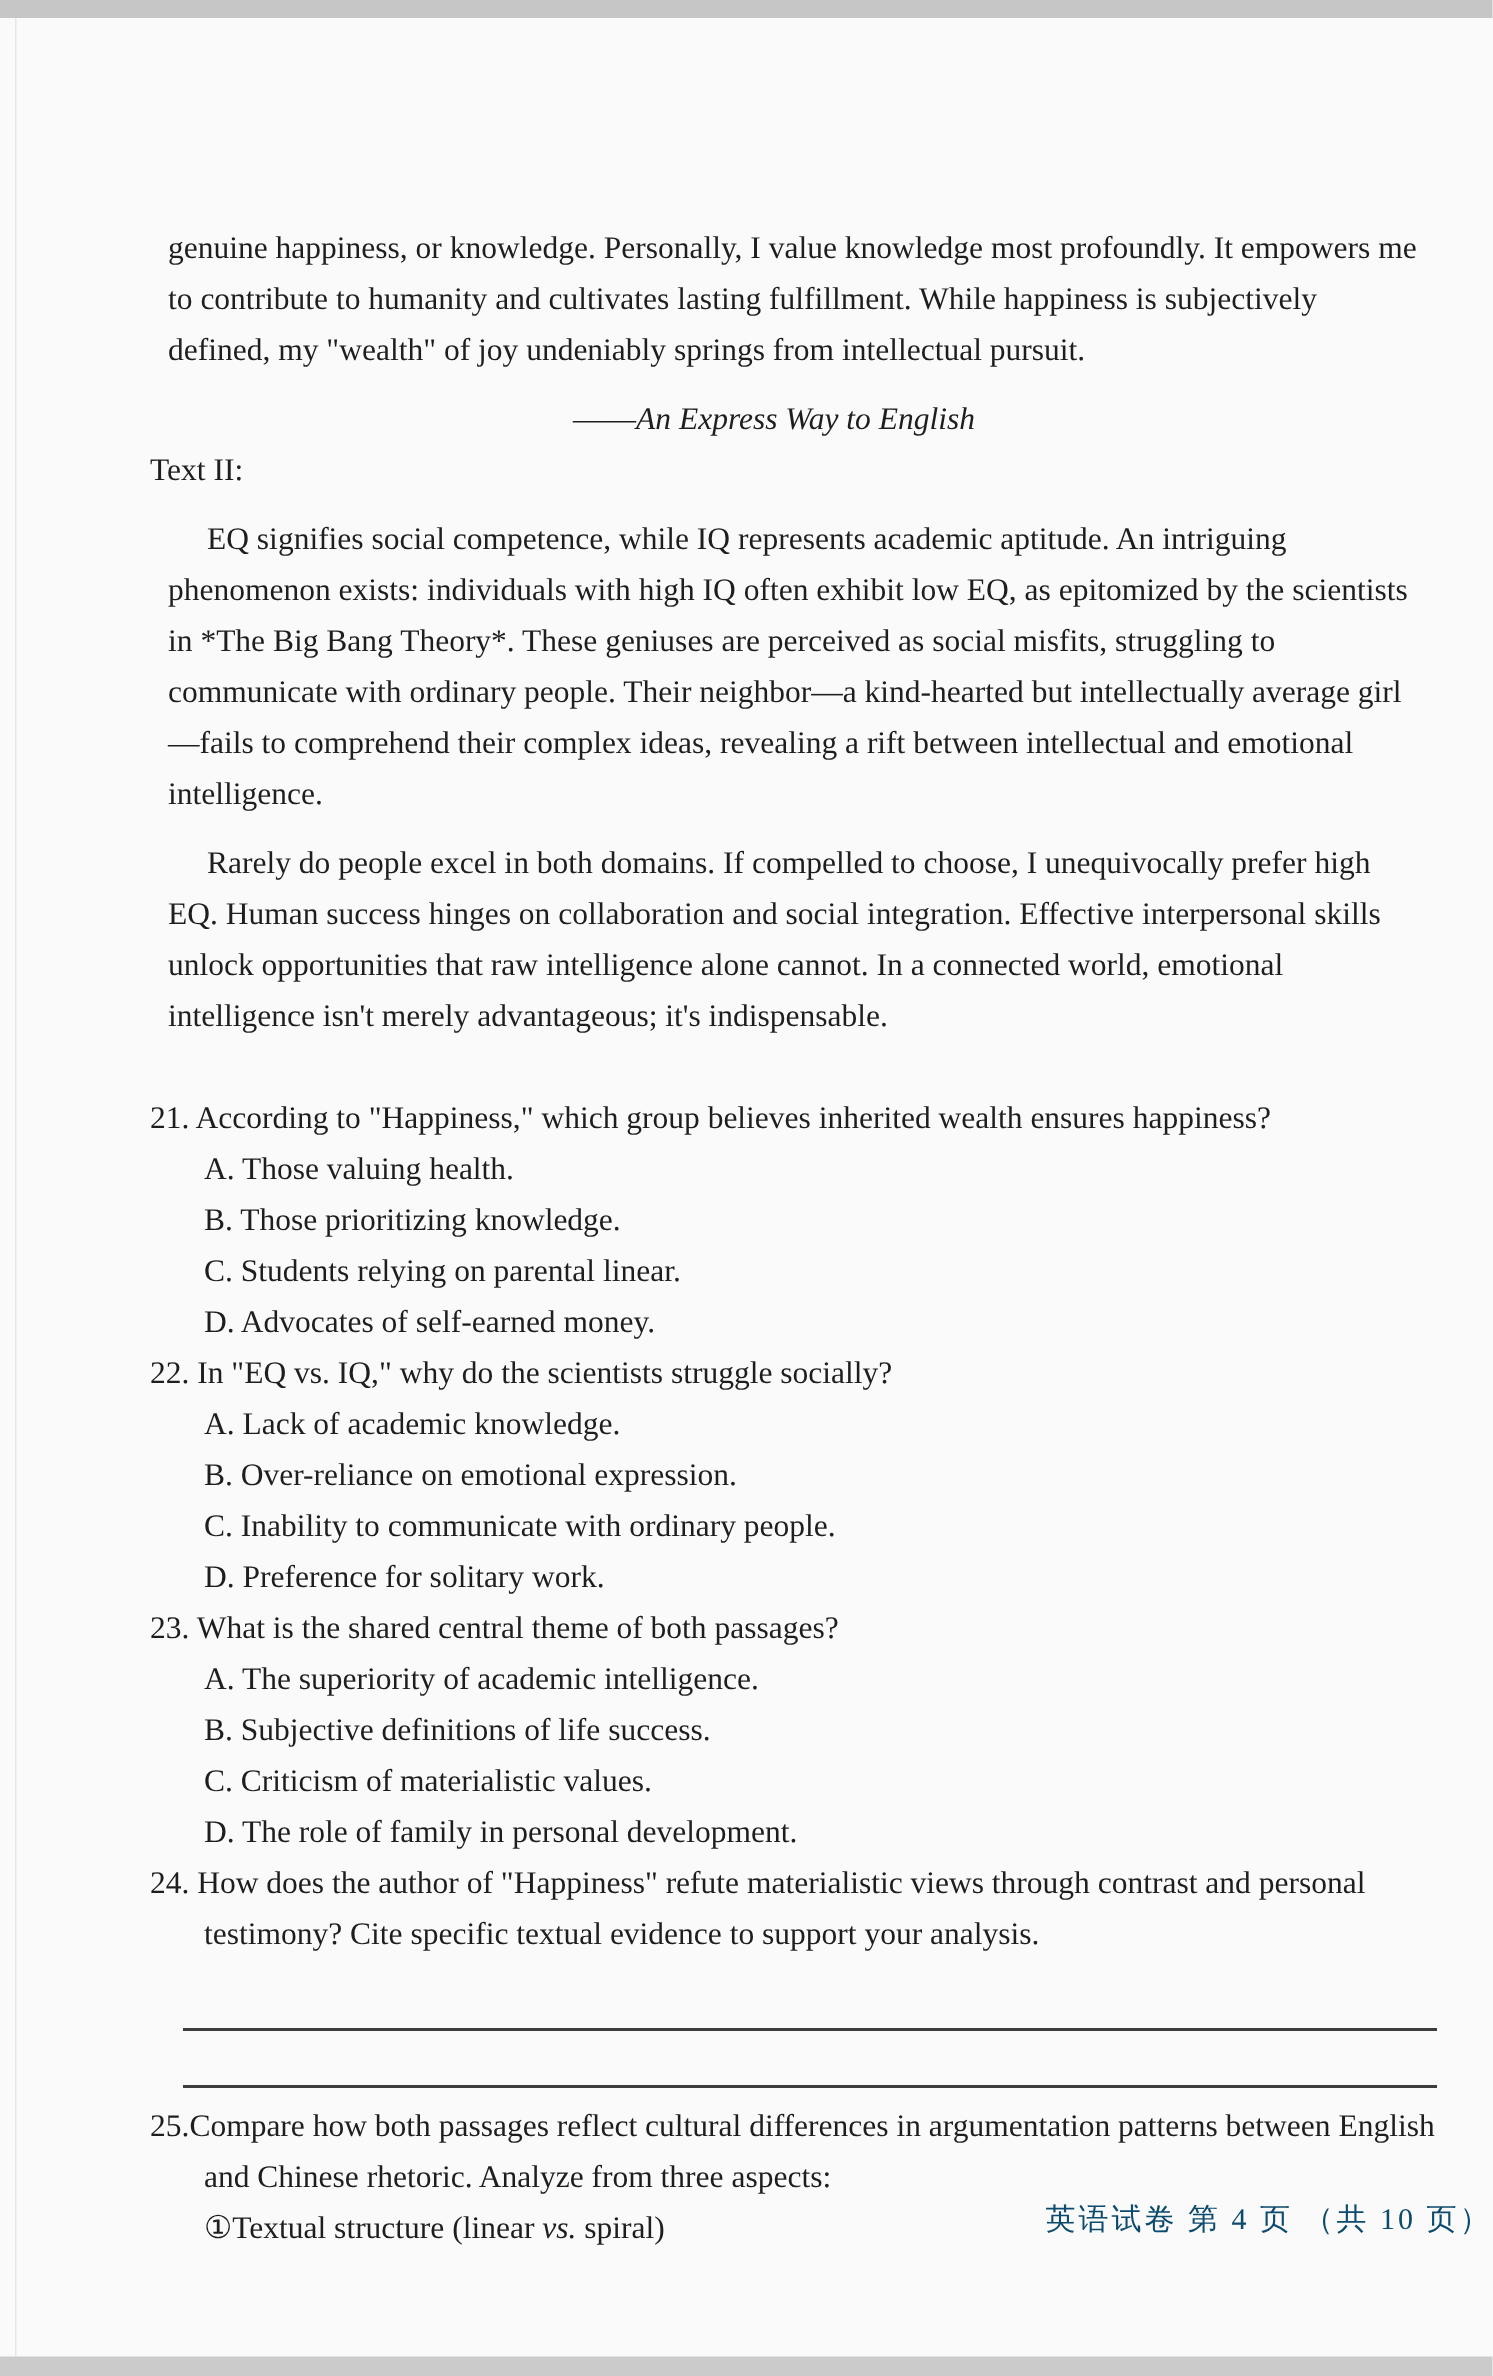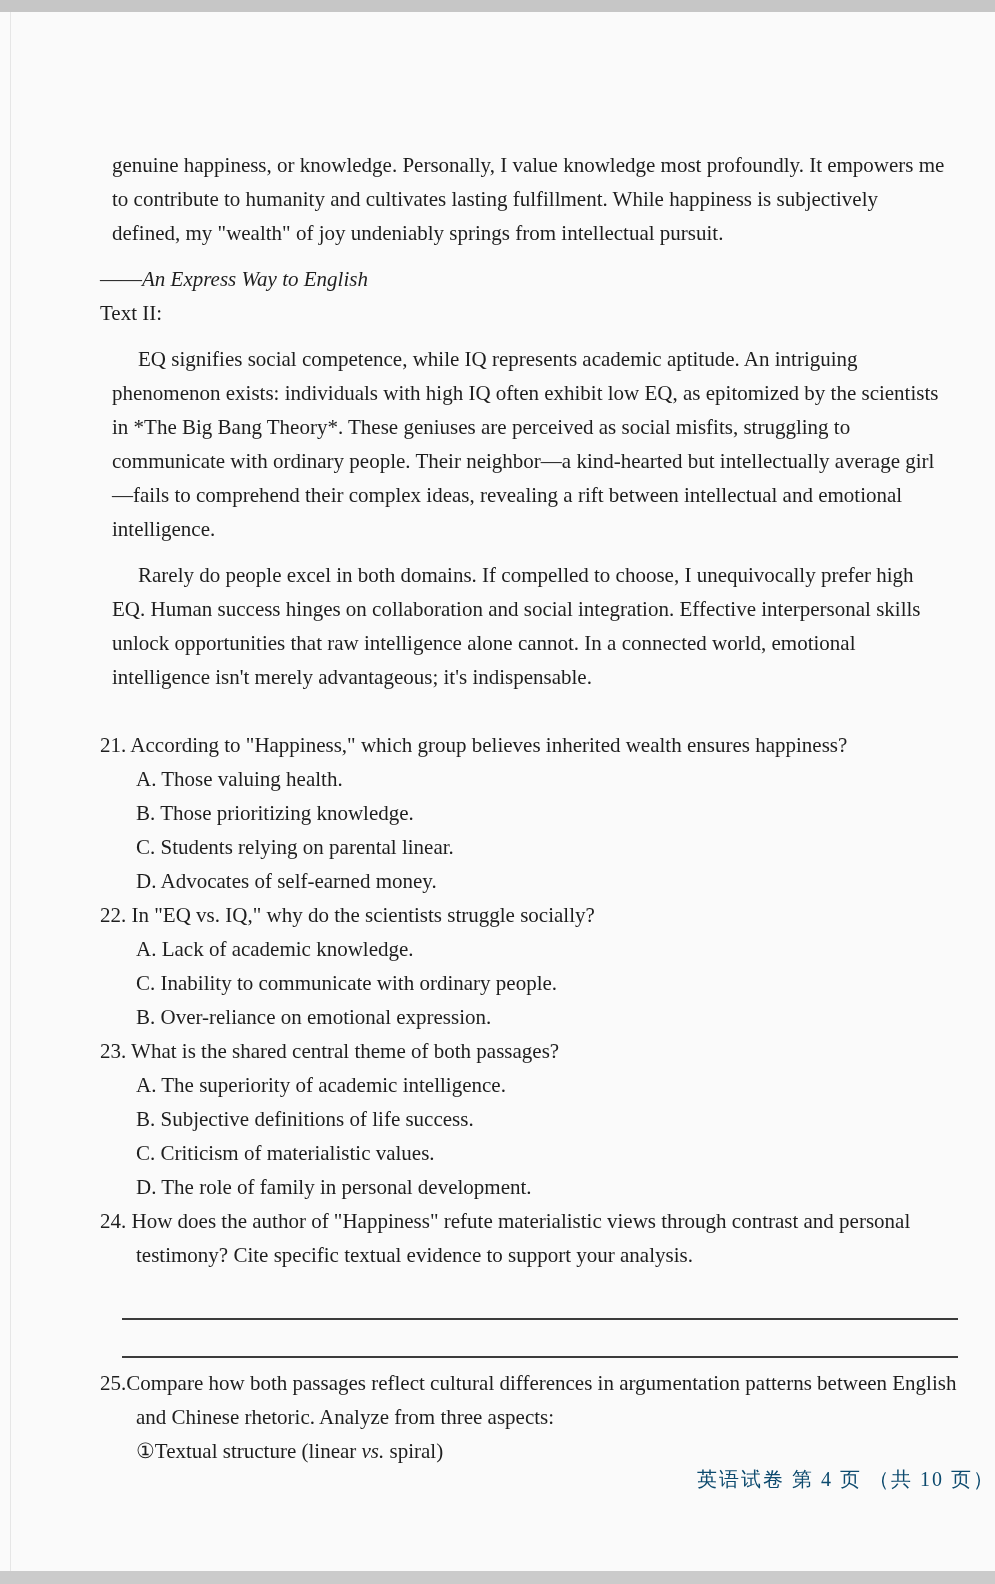--- a/index.html
+++ b/index.html
@@ -40,21 +40,21 @@
     left: 100px;
     top: 136px;
     width: 860px;
     font-size: 21px;
     line-height: 34px;
   }
   .p-first {
     margin: 12px;
   }
   .attribution {
-    text-align: left;
+    text-align: center;
     padding-right: 28px;
   }
   .attribution i {
     font-style: italic;
   }
   .heading-bold {
     font-weight: normal;
   }
   .para-indent {
     text-indent: 26px;
@@ -123,22 +123,23 @@
     <div class="opt">B. Those prioritizing knowledge.</div>
     <div class="opt">C. Students relying on parental linear.</div>
     <div class="opt">D. Advocates of self-earned money.</div>
   </div>
 
   <div class="q-block">
     <div class="question">
       <span>22.</span><span> In "EQ vs. IQ," why do the scientists struggle socially?</span>
     </div>
     <div class="opt">A. Lack of academic knowledge.</div>
+    <div class="opt">B. Over-reliance on emotional expression.</div>
     <div class="opt">C. Inability to communicate with ordinary people.</div>
-    <div class="opt">B. Over-reliance on emotional expression.</div>
+    <div class="opt">D. Preference for solitary work.</div>
   </div>
 
   <div class="q-block">
     <div class="question">
       <span>23.</span><span> What is the shared central theme of both passages?</span>
     </div>
     <div class="opt">A. The superiority of academic intelligence.</div>
     <div class="opt">B. Subjective definitions of life success.</div>
     <div class="opt">C. Criticism of materialistic values.</div>
     <div class="opt">D. The role of family in personal development.</div>

